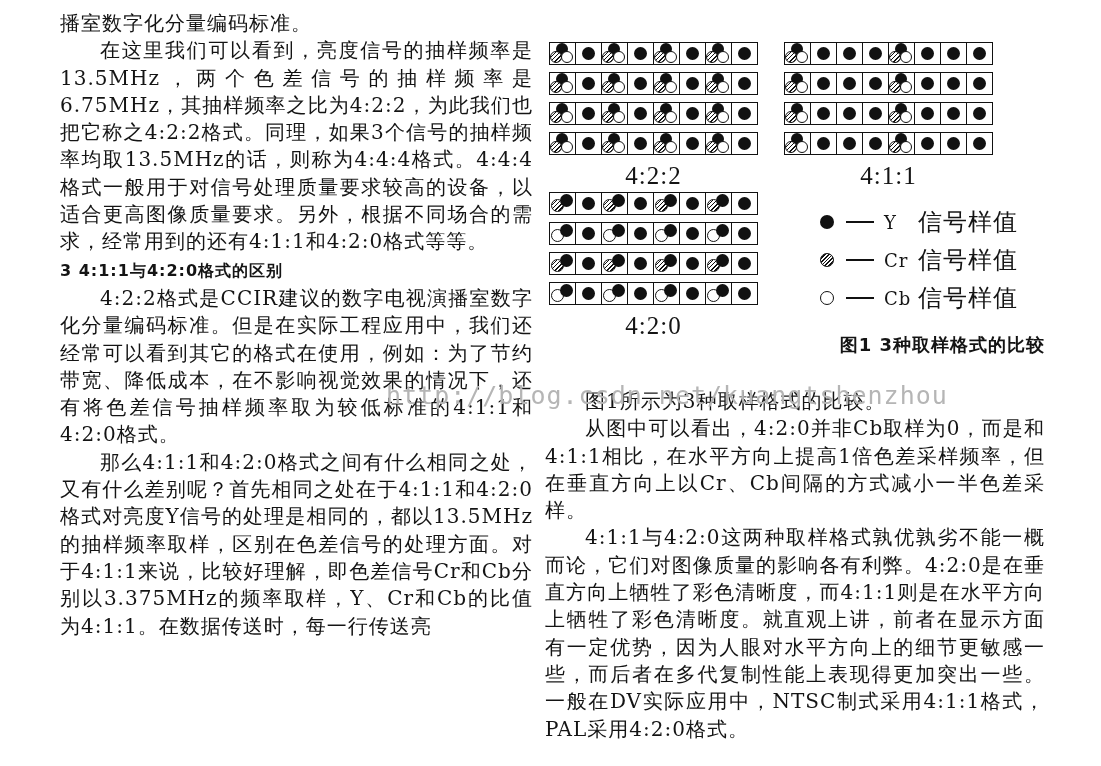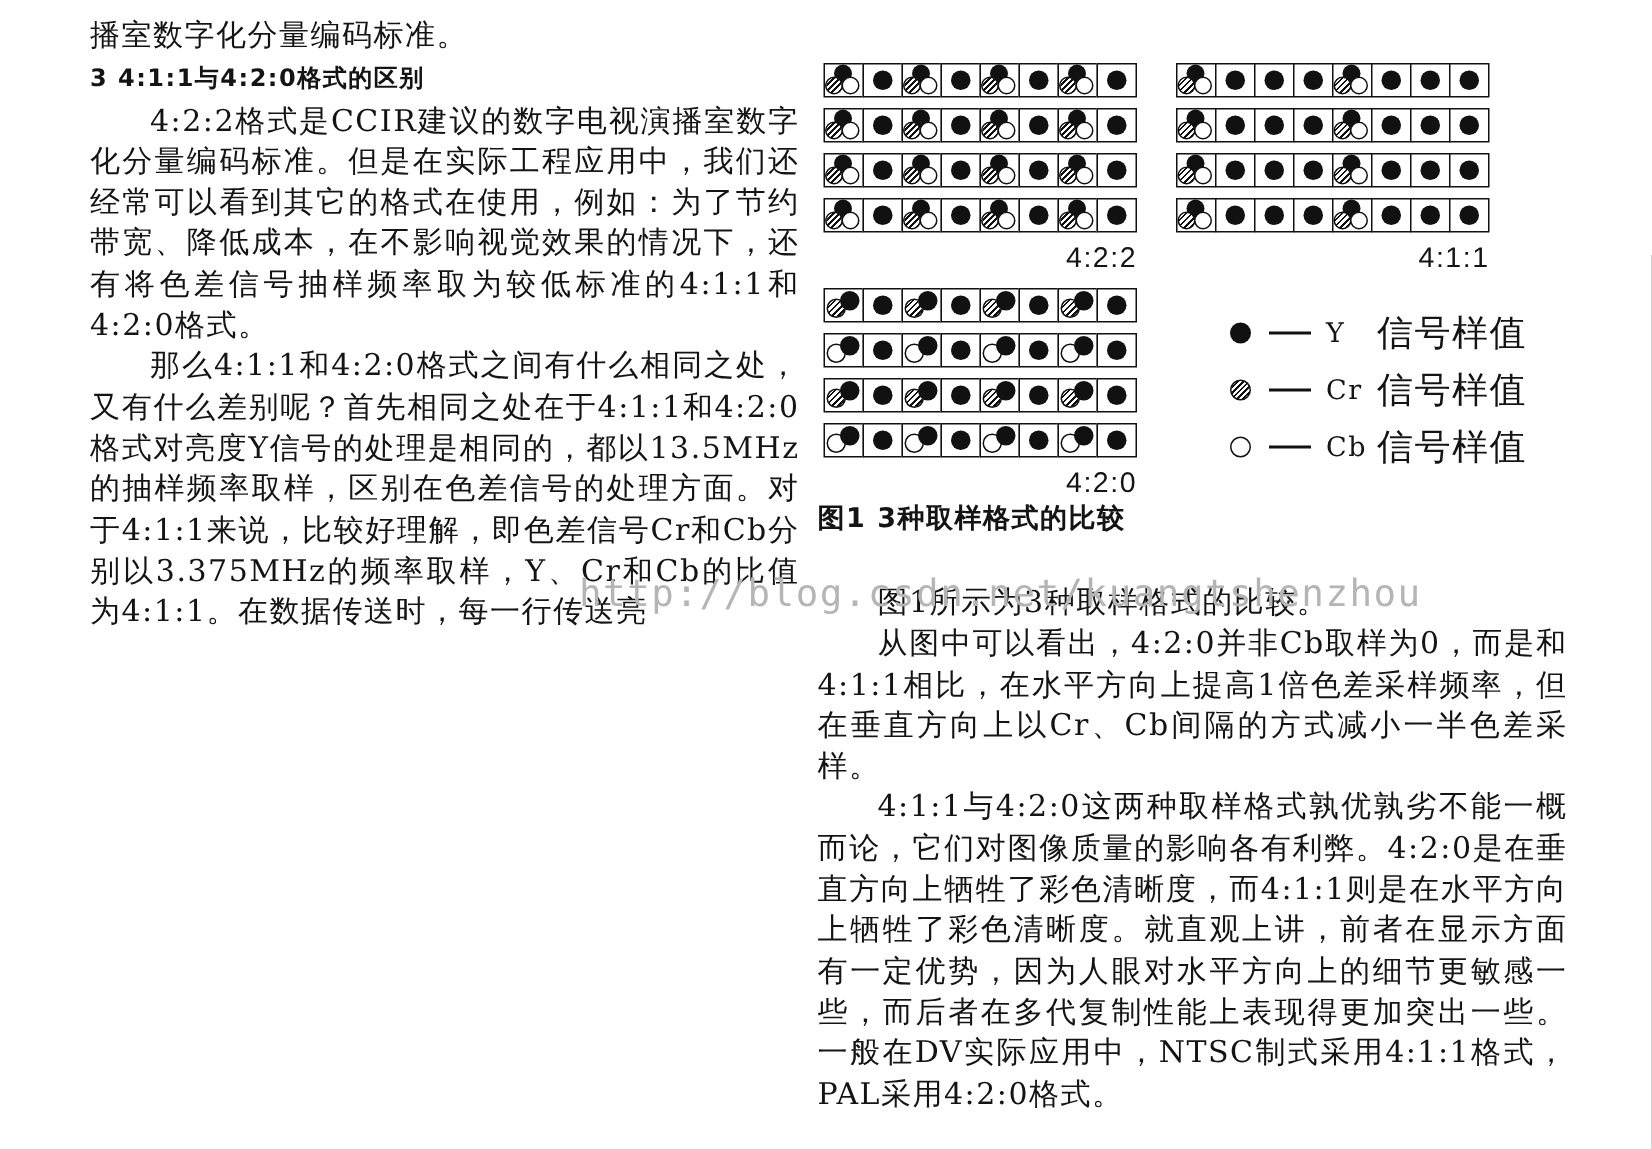--- a/index.html
+++ b/index.html
@@ -51,25 +51,25 @@
   
   .dY{width:13px;height:13px;left:6px;top:4px;}
   
   .tY {width:12px;height:12px;left:6px;top:0;z-index:1;}
   .tCr{width:12px;height:12px;left:0;top:8px;z-index:2;}
   .tCb{width:12px;height:12px;left:11px;top:8px;z-index:3;}
   
   .pC {width:13px;height:13px;left:1px;top:6px;z-index:1;}
   .pY {width:13px;height:13px;left:10px;top:1px;z-index:2;}
   .dlabel{
-    text-align:right;font-size:19px;margin-top:3px;letter-spacing:1px;
-    font-family:Liberation Sans, sans-serif;
+    text-align:center;font-size:25px;margin-top:3px;letter-spacing:1px;
+    font-family:Liberation Serif, serif;
   }
   .caption{
-    position:absolute;left:545px;top:333px;width:500px;text-align:left;
+    position:absolute;left:545px;top:333px;width:500px;text-align:right;
     font-family:"DejaVu Sans","Liberation Sans",sans-serif;
     font-weight:bold;font-size:18px;letter-spacing:1px;
   }
   
   .legend{position:absolute;left:820px;top:210px;width:220px;}
   .legend-row{display:flex;align-items:center;height:24px;margin-bottom:14px;}
   .legend-sym{width:14px;height:14px;border-radius:50%;flex:none;box-sizing:border-box;}
   .legend-sym.filled{background:#111;}
   .legend-sym.open{background:#fff;border:1.5px solid #111;}
   .legend-sym.hatched{
@@ -80,20 +80,21 @@
   .legend-name{font-size:18px;width:34px;letter-spacing:1px;}
   .legend-text{font-size:24px;letter-spacing:1px;}
 </style>
 </head>
 <body>
 
 <div class="page">
 
   <div class="col col-left" id="left-col">
       <p class="para">播室数字化分量编码标准。</p>
+      <p class="para indent">在这里我们可以看到，亮度信号的抽样频率是13.5MHz，两个色差信号的抽样频率是6.75MHz，其抽样频率之比为4:2:2，为此我们也把它称之4:2:2格式。同理，如果3个信号的抽样频率均取13.5MHz的话，则称为4:4:4格式。4:4:4格式一般用于对信号处理质量要求较高的设备，以适合更高图像质量要求。另外，根据不同场合的需求，经常用到的还有4:1:1和4:2:0格式等等。</p>
       <p class="heading">3  4:1:1与4:2:0格式的区别</p>
       <p class="para indent">4:2:2格式是CCIR建议的数字电视演播室数字化分量编码标准。但是在实际工程应用中，我们还经常可以看到其它的格式在使用，例如：为了节约带宽、降低成本，在不影响视觉效果的情况下，还有将色差信号抽样频率取为较低标准的4:1:1和4:2:0格式。</p>
       <p class="para indent">那么4:1:1和4:2:0格式之间有什么相同之处，又有什么差别呢？首先相同之处在于4:1:1和4:2:0格式对亮度Y信号的处理是相同的，都以13.5MHz的抽样频率取样，区别在色差信号的处理方面。对于4:1:1来说，比较好理解，即色差信号Cr和Cb分别以3.375MHz的频率取样，Y、Cr和Cb的比值为4:1:1。在数据传送时，每一行传送亮</p>
     </div>
 
   <div class="diagram" id="diagram-422">
       <div class="strip">
         <div class="cell">
           <span class="dot filled tY"></span>
           <span class="dot hatched tCr"></span>

